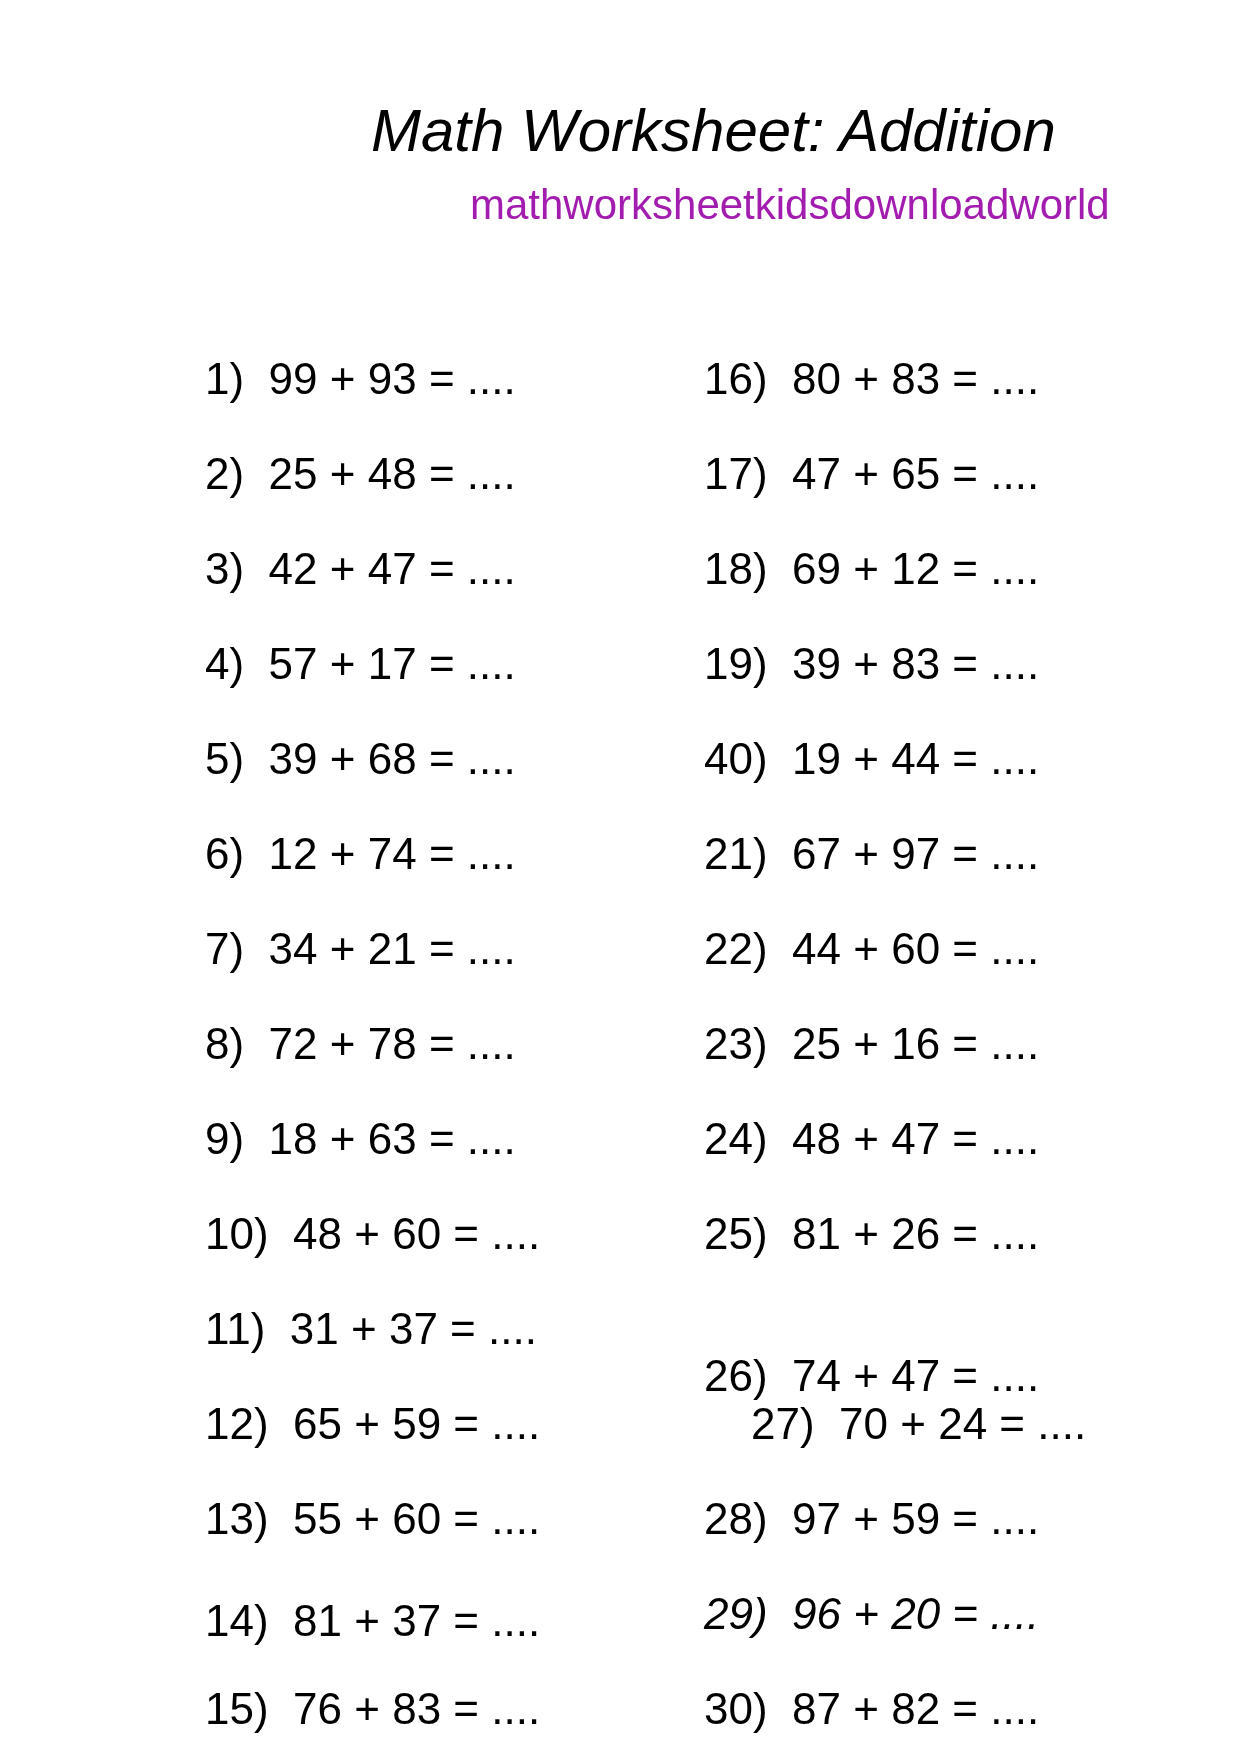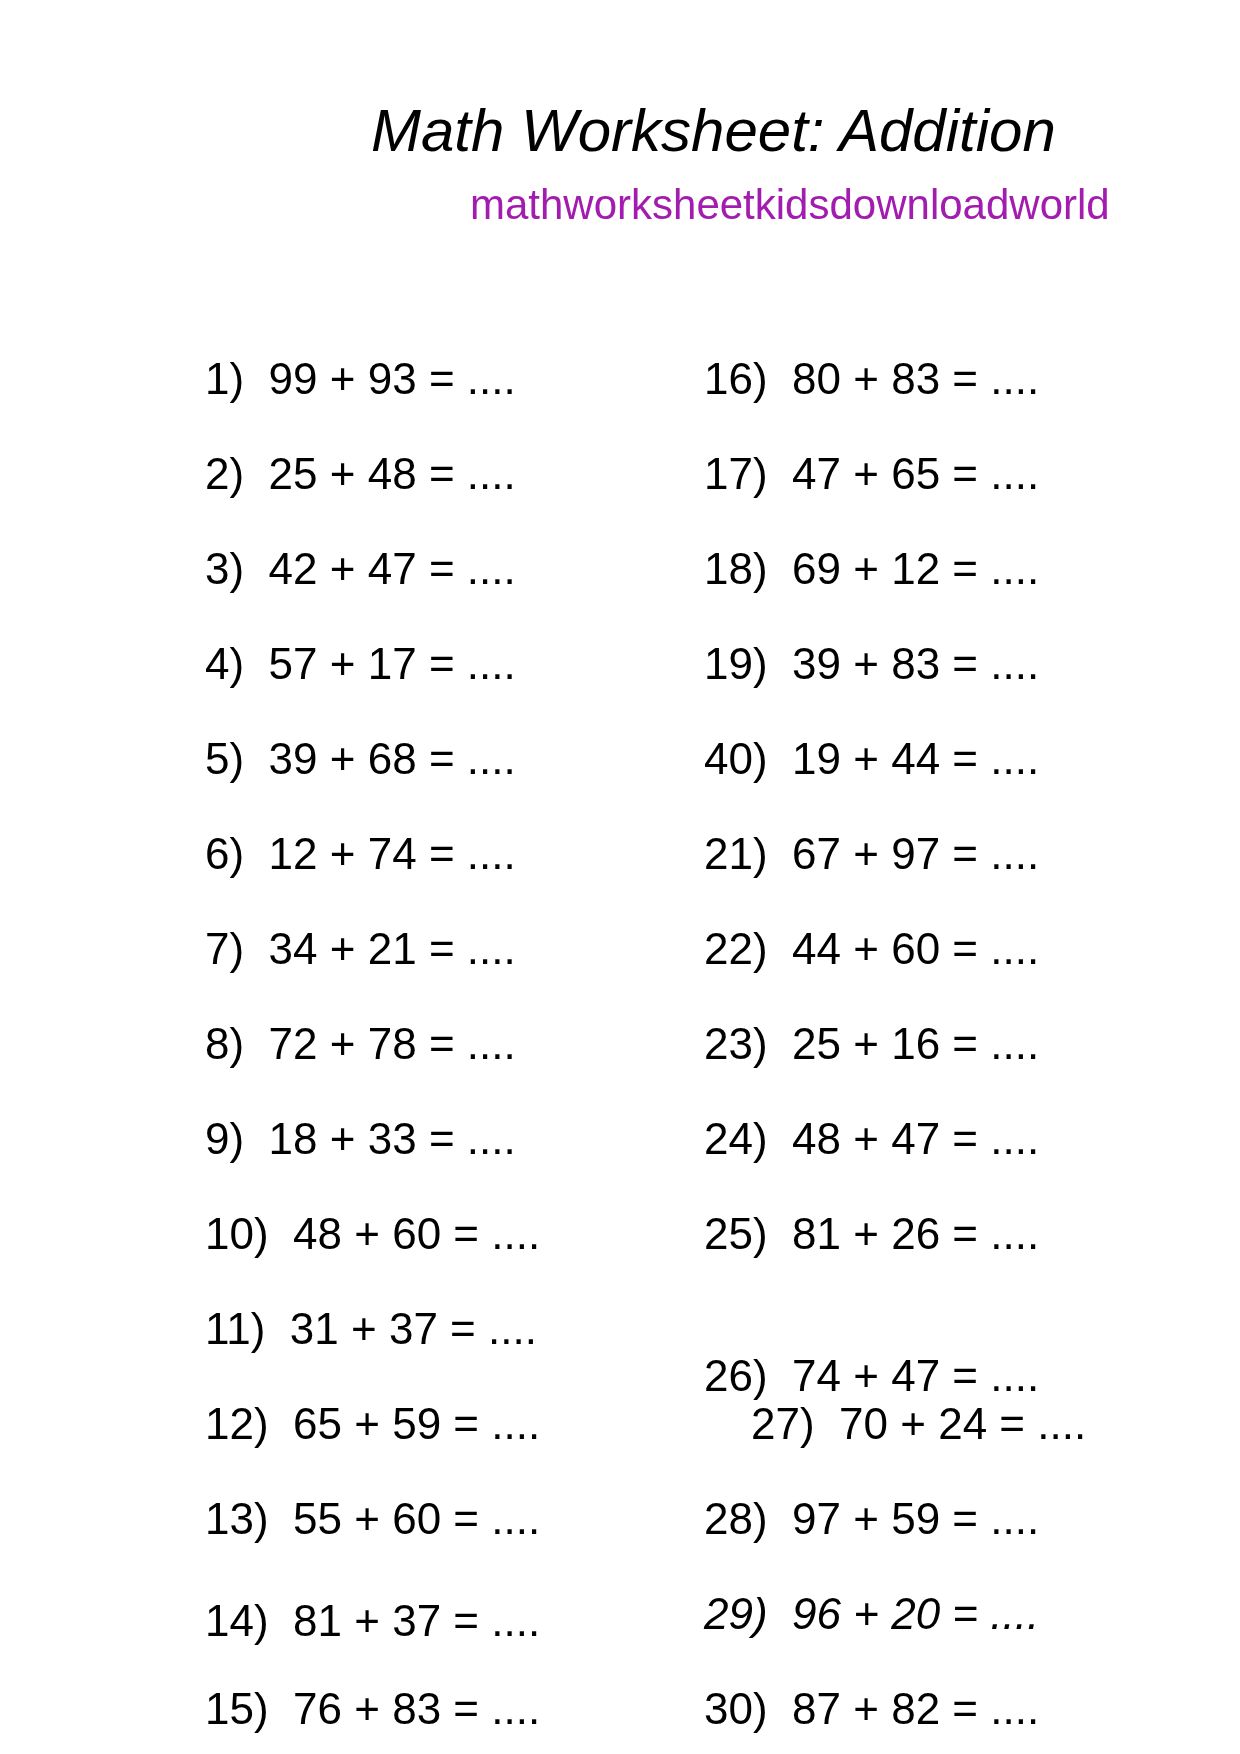--- a/index.html
+++ b/index.html
@@ -59,21 +59,21 @@
 
 <div class="column col-left">
     <div class="problem" style="top: 354px;"><span>1)</span>  <span>99</span> <span>+</span> <span>93</span> <span>=</span> <span>....</span></div>
     <div class="problem" style="top: 449px;"><span>2)</span>  <span>25</span> <span>+</span> <span>48</span> <span>=</span> <span>....</span></div>
     <div class="problem" style="top: 544px;"><span>3)</span>  <span>42</span> <span>+</span> <span>47</span> <span>=</span> <span>....</span></div>
     <div class="problem" style="top: 639px;"><span>4)</span>  <span>57</span> <span>+</span> <span>17</span> <span>=</span> <span>....</span></div>
     <div class="problem" style="top: 734px;"><span>5)</span>  <span>39</span> <span>+</span> <span>68</span> <span>=</span> <span>....</span></div>
     <div class="problem" style="top: 829px;"><span>6)</span>  <span>12</span> <span>+</span> <span>74</span> <span>=</span> <span>....</span></div>
     <div class="problem" style="top: 924px;"><span>7)</span>  <span>34</span> <span>+</span> <span>21</span> <span>=</span> <span>....</span></div>
     <div class="problem" style="top: 1019px;"><span>8)</span>  <span>72</span> <span>+</span> <span>78</span> <span>=</span> <span>....</span></div>
-    <div class="problem" style="top: 1114px;"><span>9)</span>  <span>18</span> <span>+</span> <span>33</span> <span>=</span> <span>....</span></div>
+    <div class="problem" style="top: 1114px;"><span>9)</span>  <span>18</span> <span>+</span> <span>63</span> <span>=</span> <span>....</span></div>
     <div class="problem" style="top: 1209px;"><span>10)</span>  <span>48</span> <span>+</span> <span>60</span> <span>=</span> <span>....</span></div>
     <div class="problem" style="top: 1304px;"><span>11)</span>  <span>31</span> <span>+</span> <span>37</span> <span>=</span> <span>....</span></div>
     <div class="problem" style="top: 1399px;"><span>12)</span>  <span>65</span> <span>+</span> <span>59</span> <span>=</span> <span>....</span></div>
     <div class="problem" style="top: 1494px;"><span>13)</span>  <span>55</span> <span>+</span> <span>60</span> <span>=</span> <span>....</span></div>
     <div class="problem" style="top: 1569px; margin-top: 27px;"><span>14)</span>  <span>81</span> <span>+</span> <span>37</span> <span>=</span> <span>....</span></div>
     <div class="problem" style="top: 1684px;"><span>15)</span>  <span>76</span> <span>+</span> <span>83</span> <span>=</span> <span>....</span></div>
   </div>
 <div class="column col-right">
     <div class="problem" style="top: 354px;"><span>16)</span>  <span>80</span> <span>+</span> <span>83</span> <span>=</span> <span>....</span></div>
     <div class="problem" style="top: 449px;"><span>17)</span>  <span>47</span> <span>+</span> <span>65</span> <span>=</span> <span>....</span></div>

